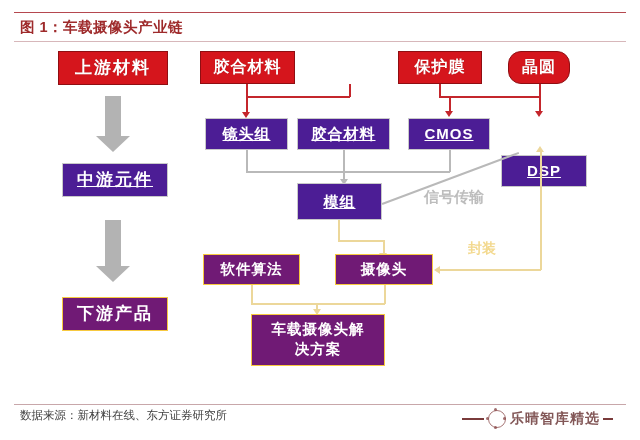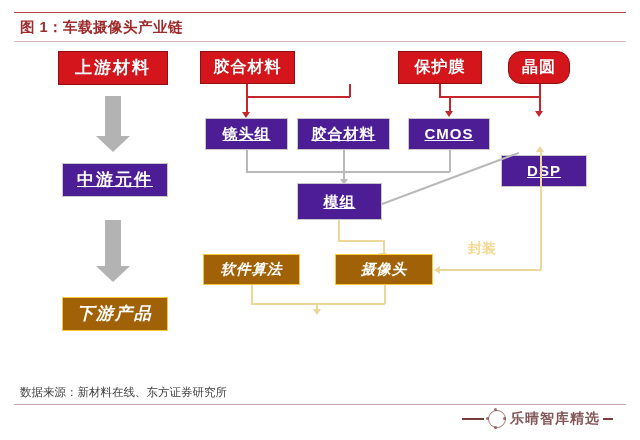--- a/index.html
+++ b/index.html
@@ -45,21 +45,21 @@
     position: absolute;
     left: 14px;
     top: 404px;
     width: 612px;
     height: 1px;
     background: #c8a7aa;
   }
   .footer-src {
     position: absolute;
     left: 20px;
-    top: 385px;
+    top: 408px;
     font-size: 11.5px;
     color: #3f3f3f;
     white-space: nowrap;
   }
 
   
   .watermark {
     position: absolute;
     left: 462px;
     top: 404px;
@@ -136,25 +136,24 @@
     text-shadow: 0 0 1px rgba(0,0,0,.25);
   }
   .node.gray {
     background: #4c1d95;
     border: 1.5px solid #c9c9c9;
     font-size: 15px;
     letter-spacing: 1px;
     text-decoration: underline;
   }
   .node.yellow {
-    background: #a16207;
+    background: #701a75;
     border: 1.5px solid #f7c93f;
     font-size: 14.5px;
     letter-spacing: 1px;
-    font-style: italic;
   }
   .node.stage {
     font-size: 17px;
     letter-spacing: 2px;
   }
   .node.two-line { font-size: 14.5px; line-height: 1.35; }
 
   
   .big-arrow {
     position: absolute;
@@ -279,20 +278,21 @@
   <div class="ln gray" style="left:449px; top:150px; width:1.5px; height:22px;"></div>
   <div class="ln gray" style="left:246px; top:171px; width:204px; height:1.5px;"></div>
   <div class="ln gray" style="left:343px; top:171px; width:1.5px; height:10px;"></div>
   <div class="arrowhead down gray" style="left:340px; top:179px;"></div>
 
   <div class="node gray" style="left:297px; top:183px; width:85px; height:37px;">模组</div>
 
   <div class="diag-line" style="left:382px; top:203px; width:146px;
        transform: rotate(-20.5deg);"></div>
 
+  <div class="edge-label gray" style="left:424px; top:188px;">信号传输</div>
 
   <div class="ln yellow" style="left:338px; top:220px; width:1.6px; height:21px;"></div>
   <div class="ln yellow" style="left:338px; top:240px; width:46px; height:1.6px;"></div>
   <div class="ln yellow" style="left:383px; top:240px; width:1.6px; height:15px;"></div>
   <div class="arrowhead down yellow" style="left:379px; top:253px;"></div>
 
   <div class="ln yellow" style="left:540px; top:150px; width:1.6px; height:120px;"></div>
   <div class="ln yellow" style="left:440px; top:269px; width:101px; height:1.6px;"></div>
   <div class="arrowhead left yellow" style="left:434px; top:266px;"></div>
   <div class="arrowhead up yellow" style="left:536px; top:146px;"></div>
@@ -301,20 +301,24 @@
 
   <div class="node yellow" style="left:203px; top:254px; width:97px; height:31px;">软件算法</div>
   <div class="node yellow" style="left:335px; top:254px; width:98px; height:31px;">摄像头</div>
 
   <div class="ln yellow" style="left:251px; top:285px; width:1.6px; height:19px;"></div>
   <div class="ln yellow" style="left:384px; top:285px; width:1.6px; height:19px;"></div>
   <div class="ln yellow" style="left:251px; top:303px; width:134px; height:1.6px;"></div>
   <div class="ln yellow" style="left:316px; top:303px; width:1.6px; height:8px;"></div>
   <div class="arrowhead down yellow" style="left:313px; top:309px;"></div>
 
+  <div class="node yellow two-line" style="left:251px; top:314px; width:134px; height:52px; flex-direction:column;">
+    <span>车载摄像头解</span>
+    <span>决方案</span>
+  </div>
 
   <div class="footer-src">数据来源：新材料在线、东方证券研究所</div>
   <div class="footer-rule"></div>
 
   <div class="watermark">
     <span class="wm-dash"></span>
     <span class="wm-logo">
       <span class="ring"></span>
       <span class="dot d1"></span>
       <span class="dot d2"></span>

